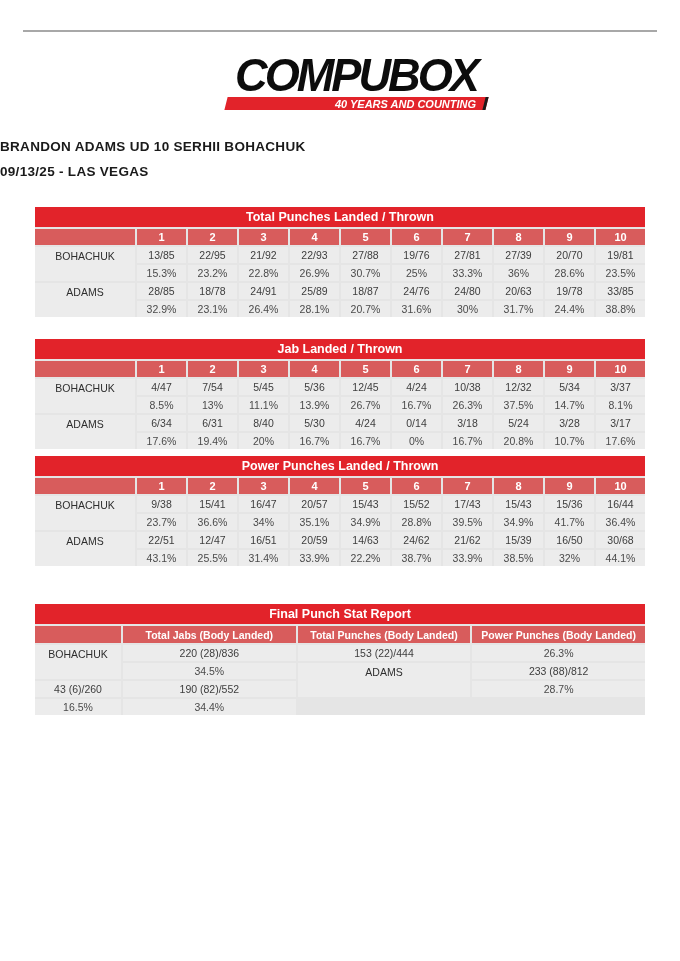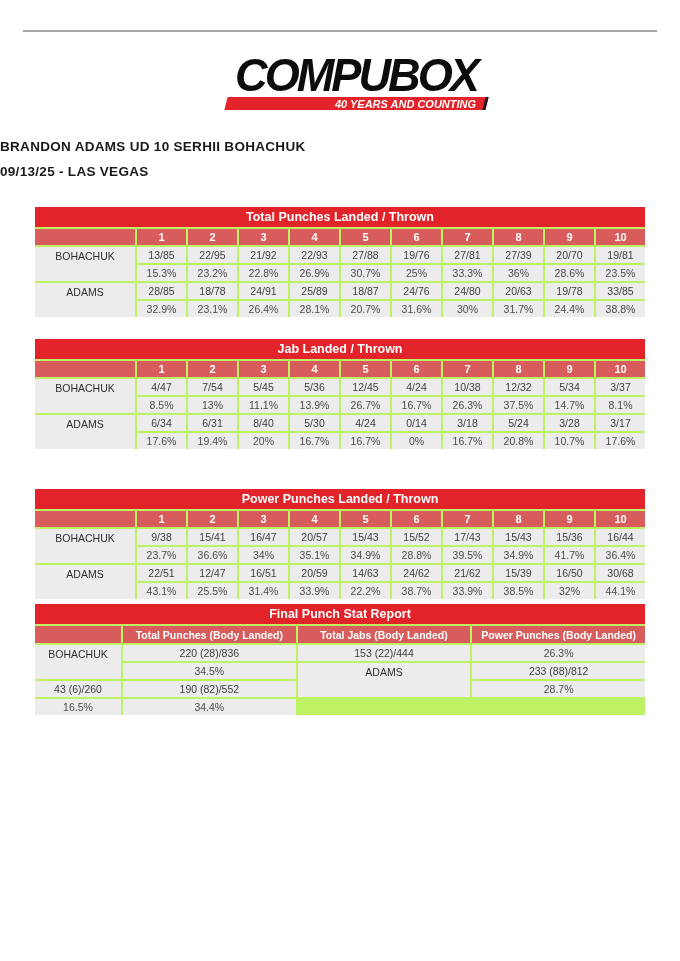--- a/index.html
+++ b/index.html
@@ -24,21 +24,21 @@
   .banner span{
     transform:skewX(14deg);font-style:italic;font-weight:bold;font-size:11px;
     color:#ffffff;padding-right:8px;white-space:nowrap;letter-spacing:0px;
   }
   .fight-title{
     position:absolute;left:0;width:680px;text-align:left;
     font-weight:bold;font-size:13.5px;color:#1a1a1a;letter-spacing:0.3px;
   }
   
   .rtable,.ftable{
-    position:absolute;left:35px;width:610px;background:#bef264;
+    position:absolute;left:35px;width:610px;background:#e5e5e5;
     display:grid;gap:2px;
   }
   .rtable{grid-template-columns:100px repeat(10,1fr);}
   .ftable{grid-template-columns:86px repeat(3,1fr);}
   .title-bar{
     grid-column:1 / -1;height:20px;background:var(--primary-red);color:#ffffff;
     font-weight:bold;font-size:12.5px;display:flex;align-items:center;justify-content:center;
   }
   .hcell{
     height:16px;background:var(--light-red);color:#ffffff;font-weight:bold;
@@ -177,21 +177,21 @@
     <div class="dcell pct">19.4%</div>
     <div class="dcell pct">20%</div>
     <div class="dcell pct">16.7%</div>
     <div class="dcell pct">16.7%</div>
     <div class="dcell pct">0%</div>
     <div class="dcell pct">16.7%</div>
     <div class="dcell pct">20.8%</div>
     <div class="dcell pct">10.7%</div>
     <div class="dcell pct">17.6%</div>
   </div>
-<div class="rtable" id="rt2" style="top:489px">
+<div class="rtable" id="rt2" style="top:456px">
     <div class="title-bar">Power Punches Landed / Thrown</div>
     <div class="hcell"></div>
     <div class="hcell">1</div>
     <div class="hcell">2</div>
     <div class="hcell">3</div>
     <div class="hcell">4</div>
     <div class="hcell">5</div>
     <div class="hcell">6</div>
     <div class="hcell">7</div>
     <div class="hcell">8</div>
@@ -236,22 +236,22 @@
     <div class="dcell pct">22.2%</div>
     <div class="dcell pct">38.7%</div>
     <div class="dcell pct">33.9%</div>
     <div class="dcell pct">38.5%</div>
     <div class="dcell pct">32%</div>
     <div class="dcell pct">44.1%</div>
   </div>
 <div class="ftable" id="ft" style="top:604px">
     <div class="title-bar">Final Punch Stat Report</div>
     <div class="hcell"></div>
+    <div class="hcell">Total Jabs (Body Landed)</div>
     <div class="hcell">Total Punches (Body Landed)</div>
-    <div class="hcell">Total Jabs (Body Landed)</div>
     <div class="hcell">Power Punches (Body Landed)</div>
     <div class="name-cell">BOHACHUK</div>
     <div class="dcell">220 (28)/836</div>
     <div class="dcell">153 (22)/444</div>
     <div class="dcell pct">26.3%</div>
     <div class="dcell pct">34.5%</div>
     <div class="name-cell">ADAMS</div>
     <div class="dcell">233 (88)/812</div>
     <div class="dcell">43 (6)/260</div>
     <div class="dcell">190 (82)/552</div>

